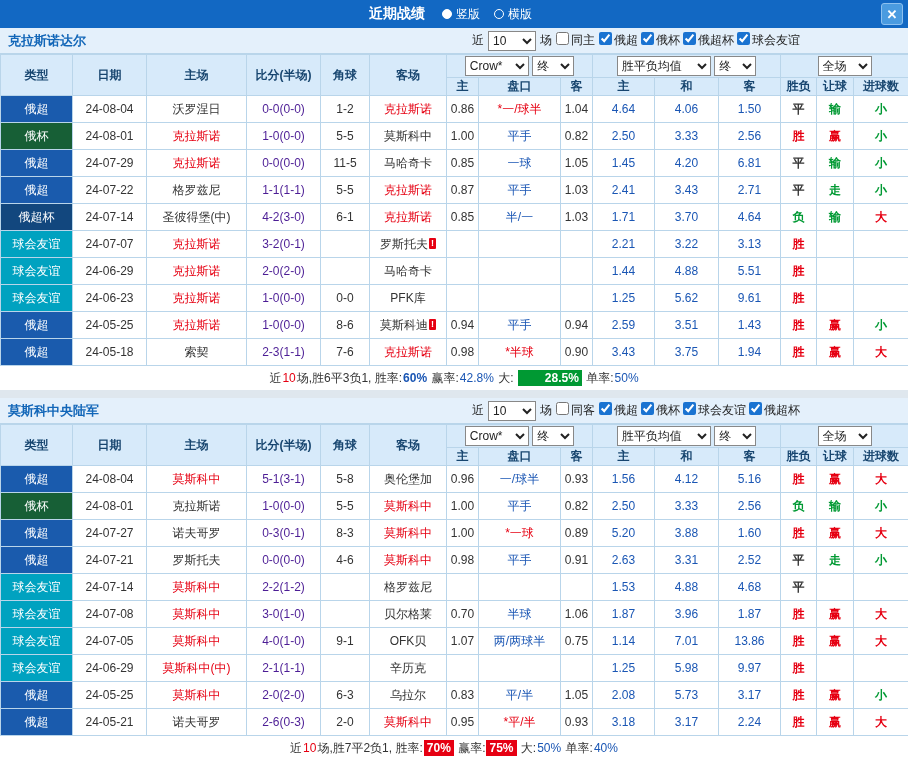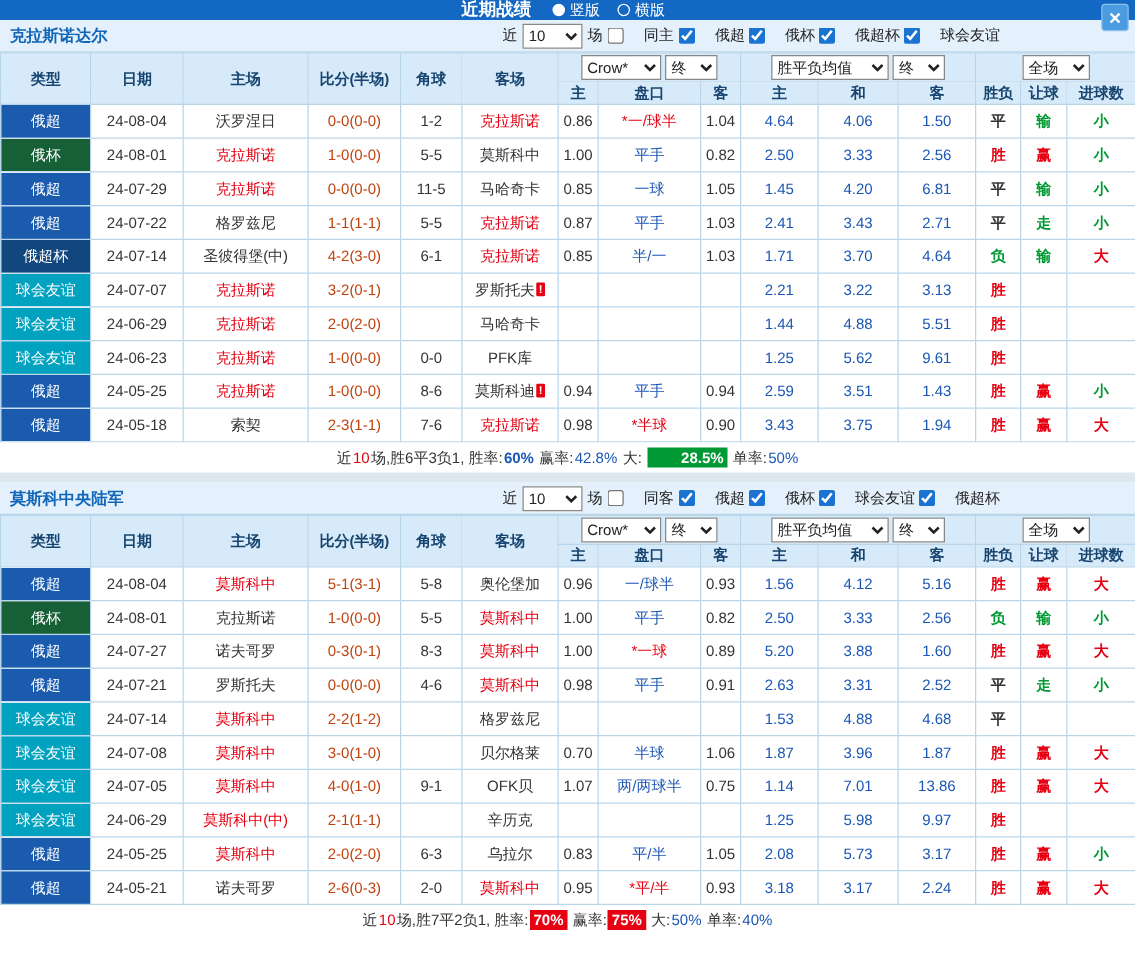--- a/index.html
+++ b/index.html
@@ -3,53 +3,53 @@
 <meta charset="utf-8">
 <style>
   * { margin:0; padding:0; box-sizing:border-box; }
   html,body { width:908px; height:767px; overflow:hidden; }
   body {
     font-family:"Liberation Sans","DejaVu Sans",sans-serif;
     font-size:12px; color:#333; background:#fff;
   }
   
   .topbar {
-    height:16px; background:#1268c3; color:#fff;
+    height:28px; background:#1268c3; color:#fff;
     display:flex; align-items:center; justify-content:center; position:relative;
   }
   .topbar .title { font-weight:bold; font-size:14px; margin-right:10px; }
   .radio { display:inline-flex; align-items:center; gap:4px; margin:0 7px; cursor:pointer; font-size:12px; }
   .radio-dot { width:10px; height:10px; border:1px solid #fff; border-radius:50%; display:inline-block; }
   .radio-dot.checked { background:#fff; }
   .close-btn {
     position:absolute; right:5px; top:3px; width:22px; height:22px;
     background:#4a9be0; border:1px solid #8cc0ef; border-radius:3px;
     color:#fff; font-weight:bold; font-size:13px; line-height:19px; text-align:center; cursor:pointer;
   }
   
   .section-bar {
     height:26px; background:#e4f0fb; border-bottom:1px solid #b9d5ea;
     display:flex; align-items:center;
   }
   .team-name { color:#1266b8; font-weight:bold; font-size:13px; padding:0 8px; }
   .filters { display:flex; align-items:center; gap:4px; margin-left:auto; padding-right:108px; color:#222; }
-  .cb { display:inline-flex; align-items:center; gap:16px; cursor:pointer; }
+  .cb { display:inline-flex; align-items:flex-start; gap:2px; cursor:pointer; }
   input[type=checkbox] { width:13px; height:13px; accent-color:#1a73d1; margin:0; }
   select { height:20px; font-size:12px; border:1px solid #888; background:#fff; color:#222; }
   .w-count { width:48px; } .w-co { width:64px; } .w-fin { width:42px; }
   .w-avg { width:94px; } .w-full { width:54px; }
   
   table { width:908px; border-collapse:collapse; table-layout:fixed; }
   th,td { border:1px solid #b9d5ea; text-align:center; overflow:hidden; white-space:nowrap; }
   thead th { background:#d7eafa; color:#17456f; font-weight:bold; }
   tr.h1 th { height:23px; }
   tr.h2 th { height:18px; }
   tbody td { height:27px; background:#fff; }
   td.league { color:#fff; }
-  td.score { color:#c2410c;margin-left:19px; }
+  td.score { color:#4c1d95;margin-left:19px; }
   .red   { color:#e60012; }
   .green { color:#009933; }
   .blue  { color:#1a56b4; }
   .dark  { color:#333; }
   .res   { font-weight:bold; }
   .badge {
     display:inline-block; background:#e60012; color:#fff; font-size:9px; font-weight:bold;
     line-height:11px; padding:0 2px; margin-left:1px; vertical-align:2px; border-radius:1px;
   }
   

